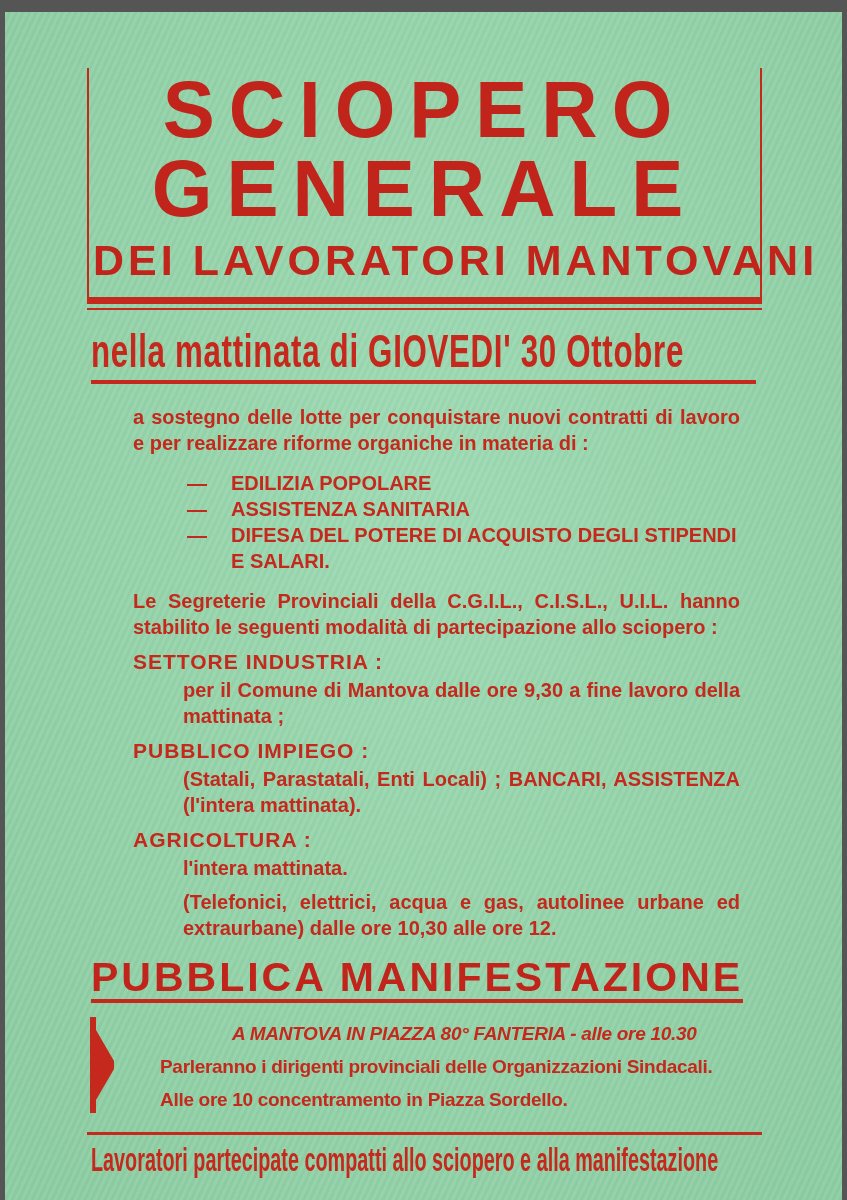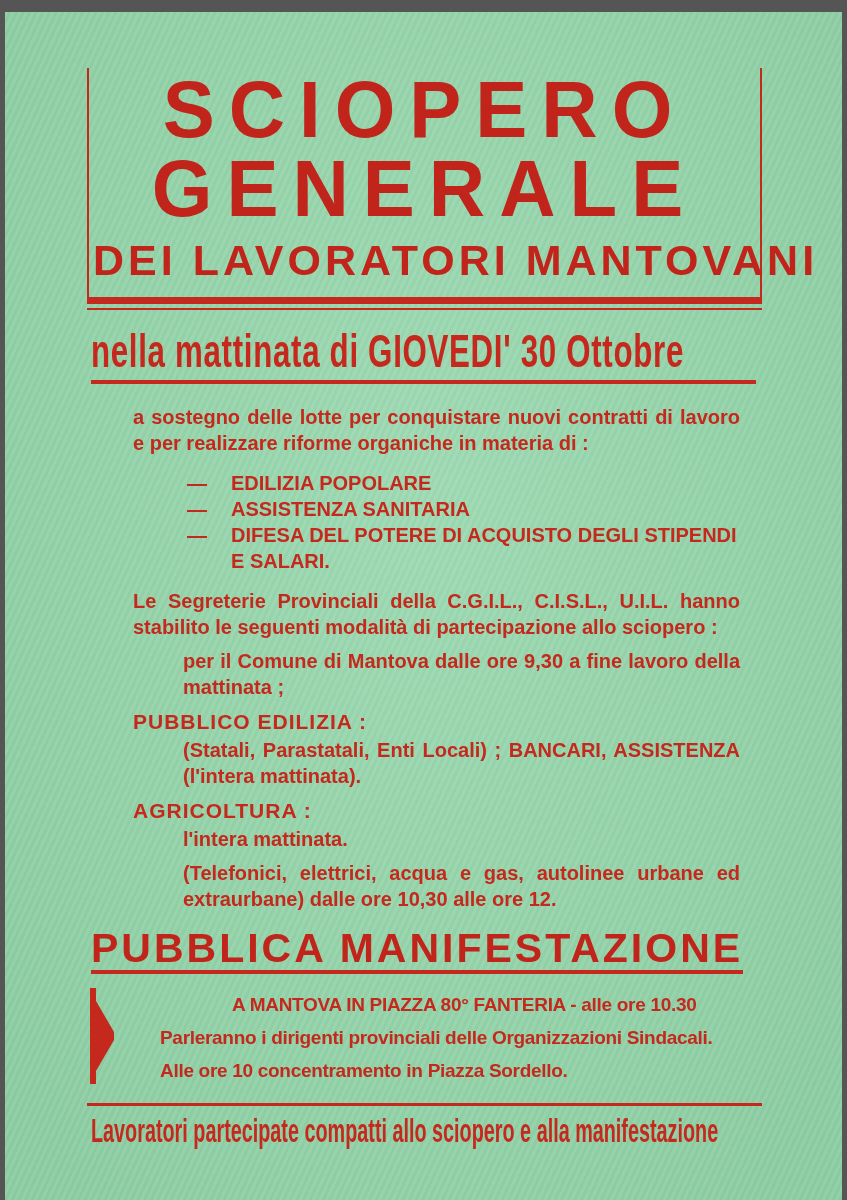--- a/index.html
+++ b/index.html
@@ -64,21 +64,21 @@
   .manif-heading{
     display:inline-block;
     font-size:41px;font-weight:900;line-height:44px;letter-spacing:3px;
     white-space:nowrap;
     border-bottom:4px solid #c5281c;
     color:#c0241a;
   }
   .manif-block{position:relative;margin:10px 90px 0 85px;padding:4px 0 4px 70px;min-height:96px;box-sizing:border-box;}
   .manif-arrow{position:absolute;left:0;top:4px;width:24px;height:96px;}
   .manif-line{font-weight:800;font-size:19px;line-height:33px;white-space:nowrap;letter-spacing:-0.3px;}
-  .manif-line.first{padding-left:72px;}
+  .manif-line.first{padding-left:72px;font-style:italic;}
   .footer-rule-top{margin:12px 80px 0 82px;border-top:3px solid #c5281c;}
   .slogan-wrap{margin:6px 86px 0;height:38px;}
   .slogan{
     display:inline-block;
     font-size:33px;font-weight:800;line-height:38px;white-space:nowrap;
     transform:scaleX(0.60);transform-origin:left center;
   }
 </style>
 </head>
 <body>
@@ -111,25 +111,26 @@
     </li>
     <li class="demand-item">
       <span class="demand-dash">—</span>
       <span>DIFESA DEL POTERE DI ACQUISTO DEGLI STIPENDI E SALARI.</span>
     </li>
   </ul>
 
   <div class="schedule-lead body-text">Le Segreterie Provinciali della C.G.I.L., C.I.S.L., U.I.L. hanno stabilito le seguenti modalità di partecipazione allo sciopero :</div>
 
   <div class="section">
+    <div class="section-heading">SETTORE INDUSTRIA :</div>
     <div class="section-body body-text">per il Comune di Mantova dalle ore 9,30 a fine lavoro della mattinata ;</div>
   </div>
 
   <div class="section">
-    <div class="section-heading">PUBBLICO EDILIZIA :</div>
+    <div class="section-heading">PUBBLICO IMPIEGO :</div>
     <div class="section-body body-text">(Statali, Parastatali, Enti Locali) ; BANCARI, ASSISTENZA (l'intera mattinata).</div>
   </div>
 
   <div class="section">
     <div class="section-heading">AGRICOLTURA :</div>
     <div class="section-body body-text">l'intera mattinata.</div>
   </div>
 
   <div class="section">
     <div class="section-body body-text">(Telefonici, elettrici, acqua e gas, autolinee urbane ed extraurbane) dalle ore 10,30 alle ore 12.</div>

